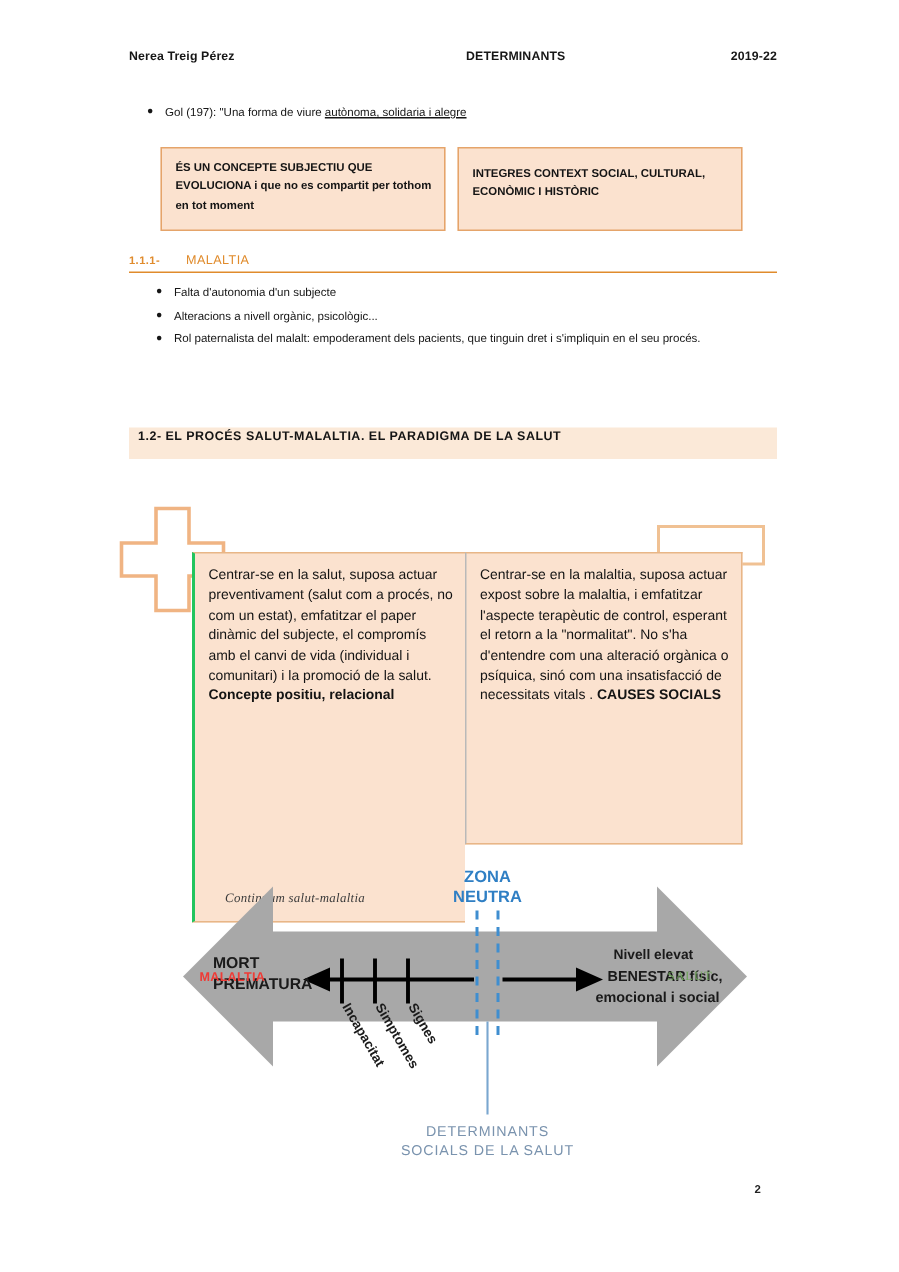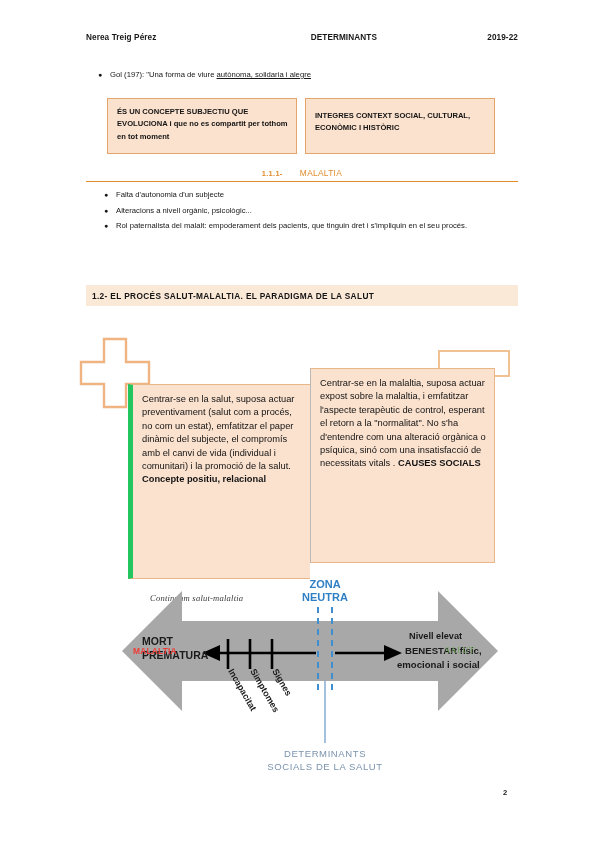--- a/index.html
+++ b/index.html
@@ -81,21 +81,20 @@
     left: 86px;
     width: 432px;
   }
   #heading-111 .h-line {
     display: flex;
     align-items: baseline;
     font-size: 8.4px;
     color: #e08b2c;
     letter-spacing: .3px;
     padding-bottom: 3px;
-    justify-content: center;
   }
   #heading-111 .h-num { width: 38px; flex: 0 0 38px; font-weight: bold; font-size: 7.4px;}
   #heading-111 .h-text { font-weight: normal; }
   #heading-111 .h-rule {
     height: 1px;
     background: #e08b2c;
     width: 100%;
   }
 
   #list-111 {
@@ -108,21 +107,20 @@
 
   
   #heading-12 {
     position: absolute;
     top: 285px;
     left: 86px;
     width: 432px;
     height: 21px;
     background: #fbe9d8;
     display: flex;
-    align-items: center;
     padding-left: 6px;
     box-sizing: border-box;
     font-size: 8.3px;
     font-weight: bold;
     letter-spacing: .35px;
     color: #141414;
   }
 
   
   #plus-shape {
@@ -150,26 +148,26 @@
   .para-box {
     position: absolute;
     background: #fbe2cf;
     box-sizing: border-box;
     font-size: 9.3px;
     line-height: 1.44;
     color: #131313;
     padding: 8px 8px 8px 9px;
   }
   #para-left {
-    top: 384px;
+    top: 368px;
     left: 128px;
     width: 182px;
-    height: 195px;
+    height: 247px;
     border-top: 1px solid #e8b687;
-    border-left: 5px solid #22c55e;
+    border-left: 2px solid #22c55e;
     border-bottom: 1px solid #e8b687;
   }
   #para-right {
     top: 368px;
     left: 310px;
     width: 185px;
     height: 195px;
     border-top: 1px solid #e8b687;
     border-right: 1px solid #e8b687;
     border-bottom: 1px solid #e8b687;

